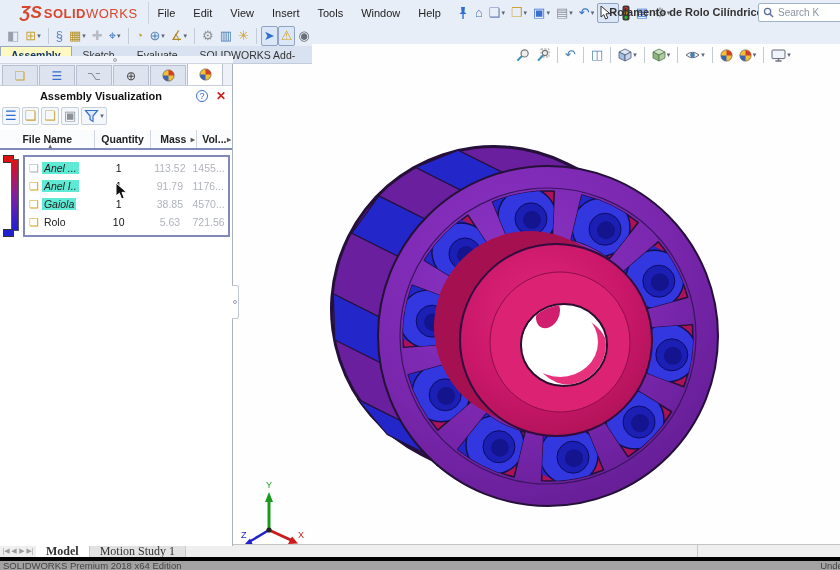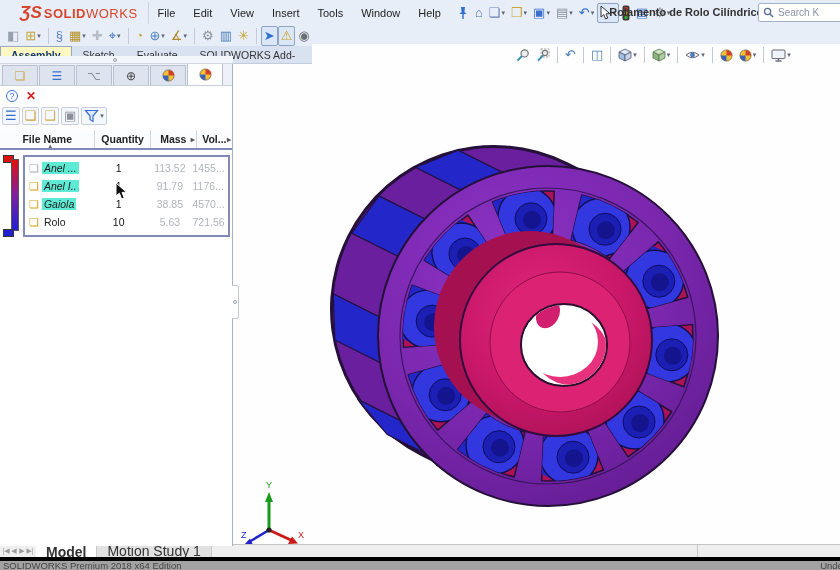--- a/index.html
+++ b/index.html
@@ -75,21 +75,21 @@
   .part-glyph { font-size:11px; margin-right:3px; }
 
   #cursor-overlay { position:absolute; left:115px; top:119px; z-index:30; }
   #splitter-tab { position:absolute; right:-7px; top:221px; width:7px; height:34px; background:#fff; border:1px solid #c0c6d2; border-left:none; border-radius:0 3px 3px 0; }
   #splitter-tab .dot { position:absolute; left:1px; top:14px; width:4px; height:4px; border:1px solid #9aa2b2; border-radius:50%; }
 
   
   #bottombar { position:absolute; left:0; bottom:13px; width:840px; height:13px; background:#efefef; border-top:1px solid #c4c4c4; display:flex; align-items:stretch; }
   .navbtns { display:flex; align-items:center; padding:0 2px; color:#9a9a9a; font-size:7px; }
   .navbtns span { width:8px; text-align:center; }
-  .btab { padding:0 10px; font-size:14px; display:flex; align-items:center; border-right:1px solid #c8c8c8; background:#e2e2e2; color:#333; }
+  .btab { padding:0 10px; font-size:12px; display:flex; align-items:center; border-right:1px solid #c8c8c8; background:#e2e2e2; color:#333;font-family:Liberation Serif, serif; }
   .btab.active { background:#fff; font-weight:bold; border-top:1px solid #fff; }
   #bb-divider { position:absolute; left:697px; top:0; width:1px; height:13px; background:#c8c8c8; }
   #statusbar { position:absolute; left:0; bottom:0; width:840px; height:13px; background:#a3a3a3; border-top:4px solid #000000; font-size:9.5px; color:#444; display:flex; align-items:center; }
   #status-left { margin-left:3px; }
   #status-right { position:absolute; right:-6px; }
 
   #triad { position:absolute; left:8px; top:432px; }
 </style>
 </head>
 <body>
@@ -488,20 +488,21 @@
         <div class="ptab active">
           <svg width="13" height="13" viewBox="0 0 13 13">
             <circle cx="6.5" cy="6.5" r="5.6" fill="#f2c233" stroke="#765" stroke-width="0.8"></circle>
             <path d="M6.5,0.9 A5.6,5.6 0 0 1 12.1,6.5 L6.5,6.5 Z" fill="#d04028"></path>
             <path d="M6.5,12.1 A5.6,5.6 0 0 1 0.9,6.5 L6.5,6.5 Z" fill="#3a62b8"></path>
           </svg>
         </div>
       </div>
 
     <div id="panel-title-row">
+      <div id="panel-title">Assembly Visualization</div>
       <div class="help-circ">?</div>
       <div class="close-x">✕</div>
     </div>
 
     <div id="panel-tools">
         <div class="tbtn">
           <span class="glyph" style="color: rgb(47, 111, 208);">☰</span>
         </div>
         <div class="tbtn">
           <span class="glyph" style="color: rgb(201, 164, 55);">❏</span>

